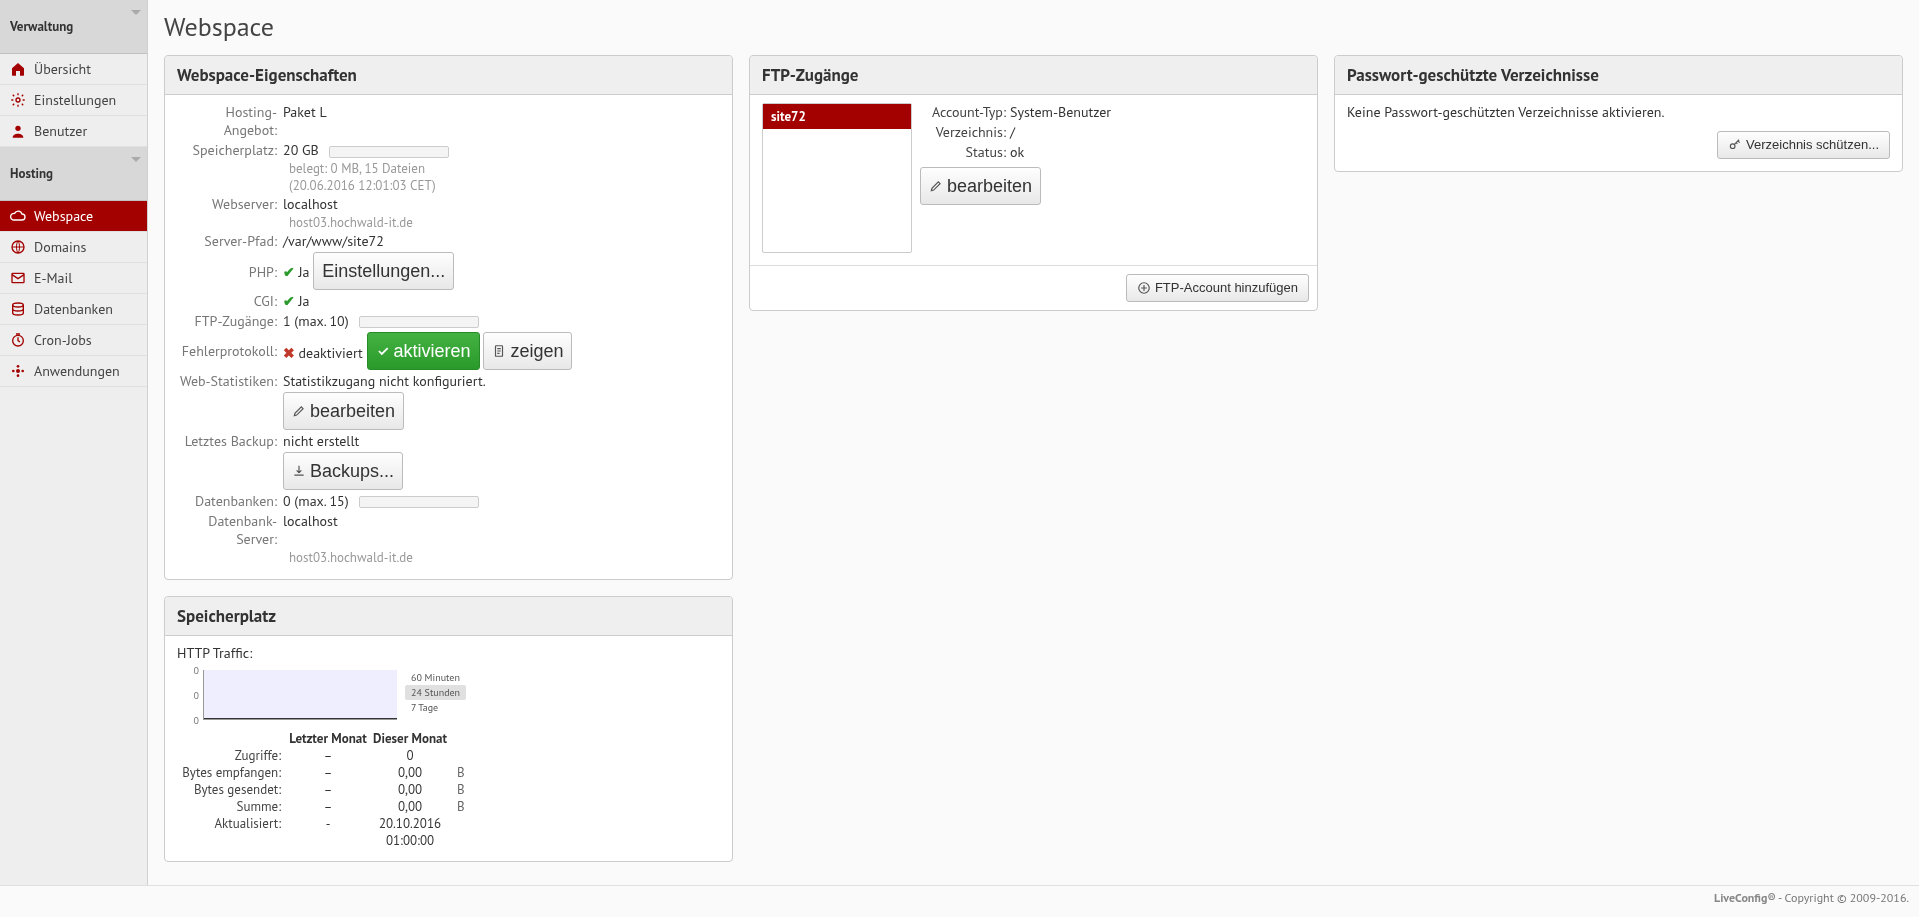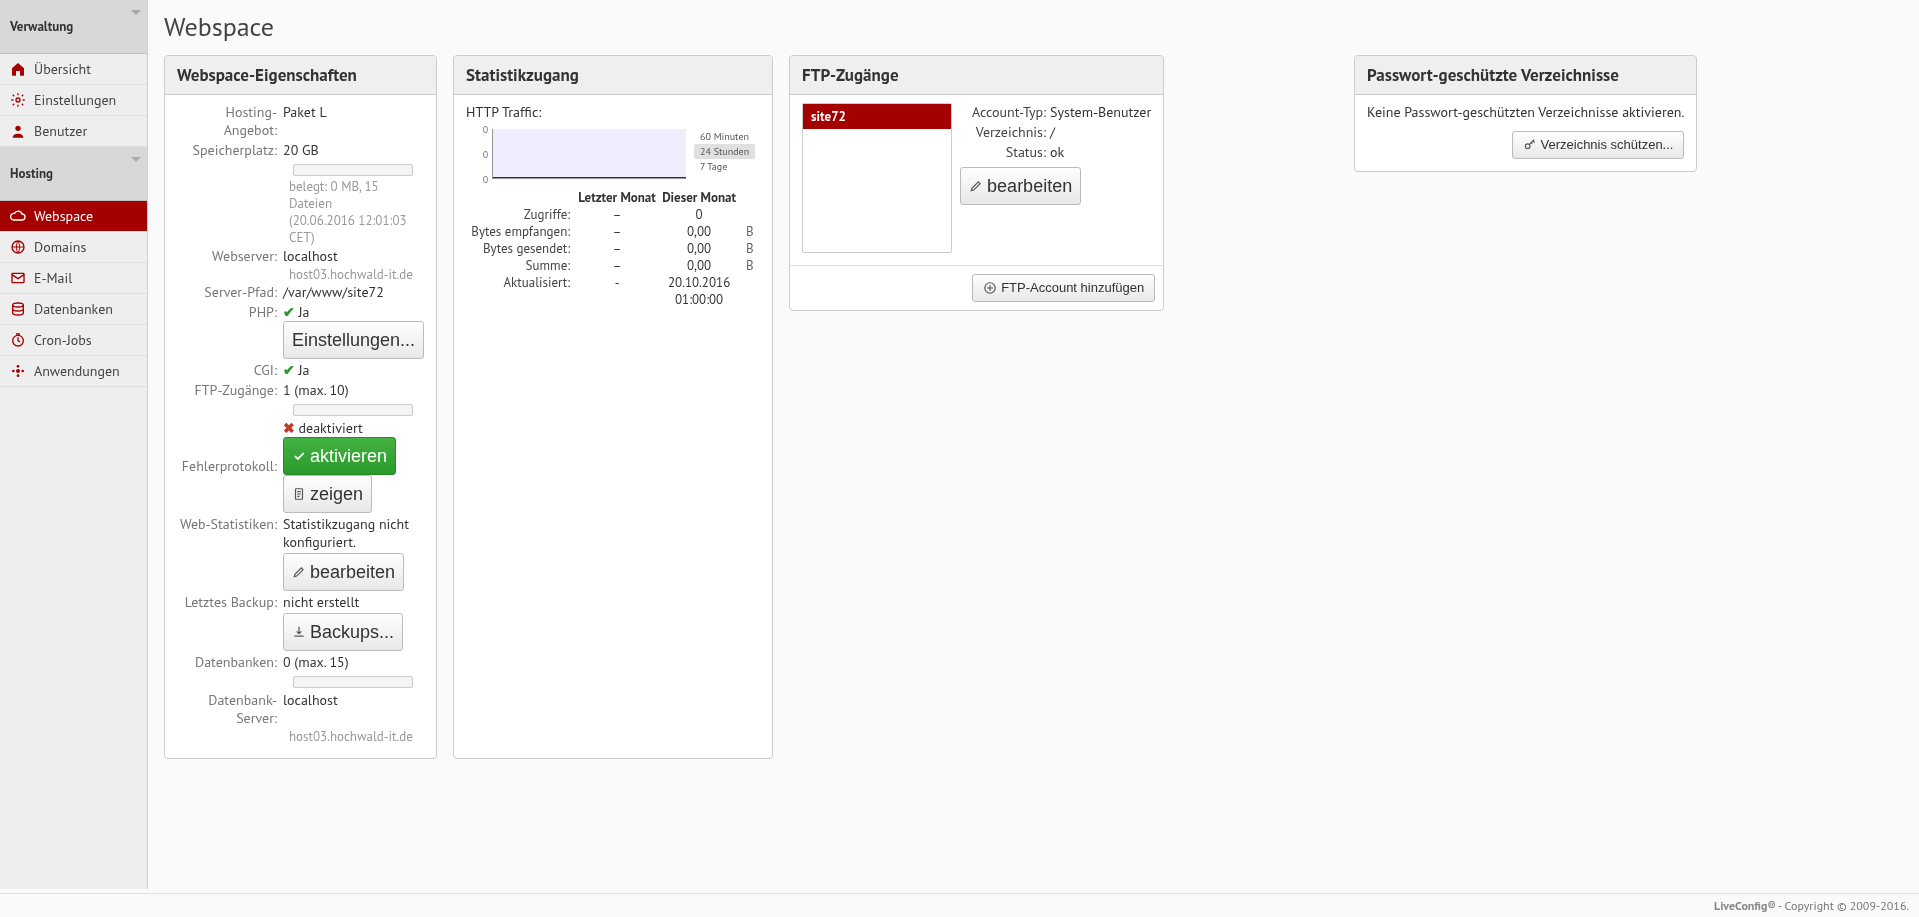--- a/index.html
+++ b/index.html
@@ -9,21 +9,21 @@
 .side-hdr { position: relative; background: #d8d8d8; color: #333; font-weight: bold; padding: 18px 10px; border-bottom: 1px solid #c0c0c0; font-size: 13px; }
 .side-hdr .tri { position: absolute; right: 6px; top: 10px; width: 0; height: 0; border-left: 5px solid transparent; border-right: 5px solid transparent; border-top: 5px solid #aaa; }
 .side-item { display: flex; align-items: center; gap: 8px; padding: 6px 10px; color: #444; cursor: pointer; border-bottom: 1px solid #e0e0e0; font-size: 14px; }
 .side-item.active { background: #a30000; color: #fff; }
 .side-item .ico { width: 16px; height: 16px; display: inline-flex; align-items: center; justify-content: center; }
 .side-item .ico svg { width: 16px; height: 16px; }
 
 .main { flex: 1; padding: 4px 16px 16px 16px; overflow: auto; }
 h1 { font-size: 26px; font-weight: 400; color: #444; margin: 6px 0 12px 0; }
 .cols { display: flex; gap: 16px; align-items: flex-start; }
-.col { flex: 1; display: flex; flex-direction: row; gap: 16px; }
+.col { flex: 1; display: flex; flex-direction: column; gap: 16px; }
 
 .panel { border: 1px solid #ccc; border-radius: 4px; background: #fff; }
 .panel-hd { background: #efefef; border-bottom: 1px solid #ccc; padding: 8px 12px; font-size: 17px; font-weight: bold; color: #333; border-radius: 4px 4px 0 0; }
 .panel-bd { padding: 8px 12px 12px 12px; }
 
 .prop { display: flex; align-items: baseline; margin-bottom: 2px; }
 .prop .lbl { width: 106px; text-align: right; color: #777; padding-right: 6px; font-size: 14px; }
 .prop .val { flex: 1; color: #333; font-size: 14px; }
 .sub { color: #999; font-size: 13px; margin-left: 112px; line-height: 1.3; }
 .bar { display:inline-block; vertical-align:middle; width: 120px; height: 12px; border: 1px solid #ccc; border-radius: 2px; background: #f4f4f4; margin-left: 10px; overflow:hidden; }
@@ -56,21 +56,21 @@
 .legend div.sel { background:#e0e0e0; }
 
 .traf-tbl { margin-top:10px; font-size:13px; }
 .traf-tbl .r { display:flex; }
 .traf-tbl .c1 { width:110px; text-align:right; padding-right:6px; color:#444; }
 .traf-tbl .c2 { width:82px; text-align:center; }
 .traf-tbl .c3 { width:82px; text-align:center; }
 .traf-tbl .c4 { width:20px; padding-left:6px; color:#666; }
 .traf-tbl .hd { font-weight:bold; color:#333; }
 
-.footer { position:fixed; bottom:0; right:0; left:0; padding:4px 10px; font-size:12px; color:#777; text-align:right; background:#fafafa; border-top:1px solid #e0e0e0; }
+.footer { position:fixed; bottom:8px; right:0; left:0; padding:4px 10px; font-size:12px; color:#777; text-align:right; background:#fafafa; border-top:1px solid #e0e0e0; }
 .footer b { color:#888; }
 </style>
 </head>
 <body>
 
 <div class="page">
   <aside class="sidebar">
     <div class="side-hdr">
       <span>Verwaltung</span><span class="tri"></span>
     </div>
@@ -251,21 +251,21 @@
               </div>
             <div class="prop">
                 <span class="lbl">Datenbank-Server:</span>
                 <span class="val">localhost</span>
               </div>
             <div class="sub">host03.hochwald-it.de</div>
           </div>
         </section>
 
         <section class="panel">
-          <div class="panel-hd">Statistikzugang</div>
+          <div class="panel-hd">Speicherplatz</div>
           <div class="panel-bd">
             <div style="margin-bottom:8px;">HTTP Traffic:</div>
             <div class="chart">
               <div class="chart-area">
                 <div class="chart-y">
                   <div style="top:0">0</div>
                   <div style="top:50%">0</div>
                   <div style="top:100%">0</div>
                 </div>
                 <div class="chart-plot">

